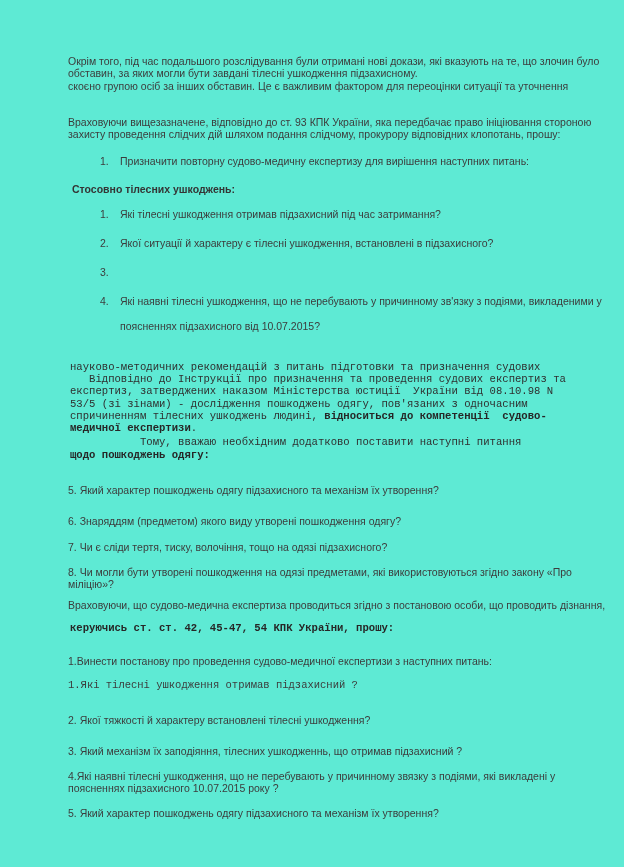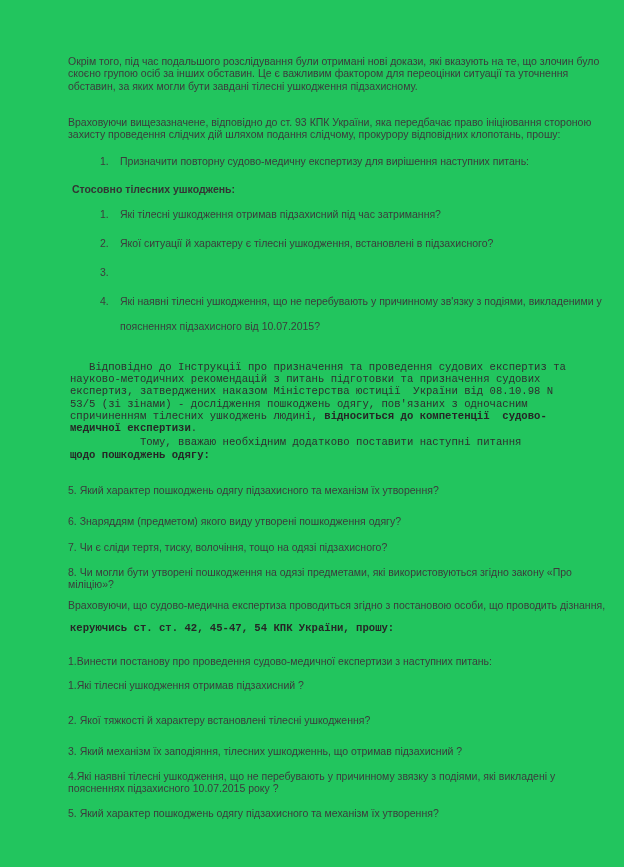--- a/index.html
+++ b/index.html
@@ -7,21 +7,21 @@
     width: 624px; height: 867px;
     background: #ffffff;
     overflow: hidden;
     font-family: "Liberation Sans", sans-serif;
     color: #3c3c3c;
   }
   .page {
     box-sizing: border-box;
     width: 624px; height: 867px;
     padding: 55px 35px 0 68px;
-    background: #22c55e;
+    background: #5eead4;
   }
   .block { margin: 0; }
   .p-line, .h-line, .li-line {
     white-space: nowrap;
     font-size: 10.5px;
     line-height: 12.3px;
   }
   .h .h-line { font-weight: bold; color: #343434; }
   .h { margin-left: 4px; }
 
@@ -44,34 +44,34 @@
   [data-name="injury-questions-list"]        { margin-top: 7px; }
   [data-name="mono-instruction-block"]       { margin-top: 22px; }
   [data-name="mono-instruction-block"] .mono-line:nth-child(7) { margin-top: 2px; }
   [data-name="question-5-clothing-damage"]   { margin-top: 23px; }
   [data-name="question-6-instrument"]        { margin-top: 19px; }
   [data-name="question-7-traces"]            { margin-top: 14px; }
   [data-name="question-8-police-items"]      { margin-top: 12px; }
   [data-name="para-expertise-procedure"]     { margin-top: 9px; }
   [data-name="mono-legal-basis"]             { margin-top: 11px; }
   [data-name="para-issue-resolution"]        { margin-top: 20px; }
-  [data-name="resolution-question-1"]        { margin-top: 12px; }
+  [data-name="resolution-question-1"]        { margin-top: 12px; font-family: Liberation Mono, monospace; }
   [data-name="resolution-question-2"]        { margin-top: 23px; }
   [data-name="resolution-question-3"]        { margin-top: 18px; }
   [data-name="resolution-question-4"]        { margin-top: 13px; }
   [data-name="resolution-question-5"]        { margin-top: 13px; }
 </style>
 </head>
 <body>
 
 <div class="page" id="doc" data-name="document-page">
     <div class="block p" data-name="para-new-evidence">
       <div class="p-line" data-name="paragraph-line">Окрім того, під час подальшого розслідування були отримані нові докази, які вказують на те, що злочин було</div>
+      <div class="p-line" data-name="paragraph-line">обставин, за яких могли бути завдані тілесні ушкодження підзахисному.</div>
       <div class="p-line" data-name="paragraph-line">скоєно групою осіб за інших обставин. Це є важливим фактором для переоцінки ситуації та уточнення</div>
-      <div class="p-line" data-name="paragraph-line">обставин, за яких могли бути завдані тілесні ушкодження підзахисному.</div>
     </div>
     <div class="block p" data-name="para-motion-right">
       <div class="p-line" data-name="paragraph-line">Враховуючи вищезазначене, відповідно до ст. 93 КПК України, яка передбачає право ініціювання стороною</div>
       <div class="p-line" data-name="paragraph-line">захисту проведення слідчих дій шляхом подання слідчому, прокурору відповідних клопотань, прошу:</div>
     </div>
     <div class="block numbered" data-name="item-appoint-expertise">
       <span class="num" data-name="item-appoint-expertise-number">1.</span>
       <span class="ntext" data-name="item-appoint-expertise-text">Призначити повторну судово-медичну експертизу для вирішення наступних питань:</span>
     </div>
     <div class="block h" data-name="heading-bodily-injuries">
@@ -95,22 +95,22 @@
       </div>
       <div class="list-item" data-name="list-item">
         <span class="num" data-name="list-item-number">4.</span>
         <span class="li-text" data-name="list-item-text">
           <div class="li-line" data-name="list-item-line">Які наявні тілесні ушкодження, що не перебувають у причинному зв'язку з подіями, викладеними у</div>
           <div class="li-line" data-name="list-item-line">поясненнях підзахисного від 10.07.2015?</div>
         </span>
       </div>
     </div>
     <div class="block mono" data-name="mono-instruction-block">
+      <div class="mono-line" data-name="mono-line"><span data-name="mono-segment">науково-методичних рекомендацій з питань підготовки та призначення судових</span></div>
       <div class="mono-line" data-name="mono-line"><span data-name="mono-segment">   Відповідно до Інструкції про призначення та проведення судових експертиз та</span></div>
-      <div class="mono-line" data-name="mono-line"><span data-name="mono-segment">науково-методичних рекомендацій з питань підготовки та призначення судових</span></div>
       <div class="mono-line" data-name="mono-line"><span data-name="mono-segment">експертиз, затверджених наказом Міністерства юстиції  України від 08.10.98 N</span></div>
       <div class="mono-line" data-name="mono-line"><span data-name="mono-segment">53/5 (зі зінами) - дослідження пошкоджень одягу, пов'язаних з одночасним</span></div>
       <div class="mono-line" data-name="mono-line"><span data-name="mono-segment">спричиненням тілесних ушкоджень людині, </span><b data-name="mono-bold-segment">відноситься до компетенції  судово-</b></div>
       <div class="mono-line" data-name="mono-line"><b data-name="mono-bold-segment">медичної експертизи</b><span data-name="mono-segment">.</span></div>
       <div class="mono-line" data-name="mono-line"><span data-name="mono-segment">           Тому, вважаю необхідним додатково поставити наступні питання</span></div>
       <div class="mono-line" data-name="mono-line"><b data-name="mono-bold-segment">щодо пошкоджень одягу:</b></div>
     </div>
     <div class="block p" data-name="question-5-clothing-damage">
       <div class="p-line" data-name="paragraph-line">5. Який характер пошкоджень одягу підзахисного та  механізм їх утворення?</div>
     </div>

